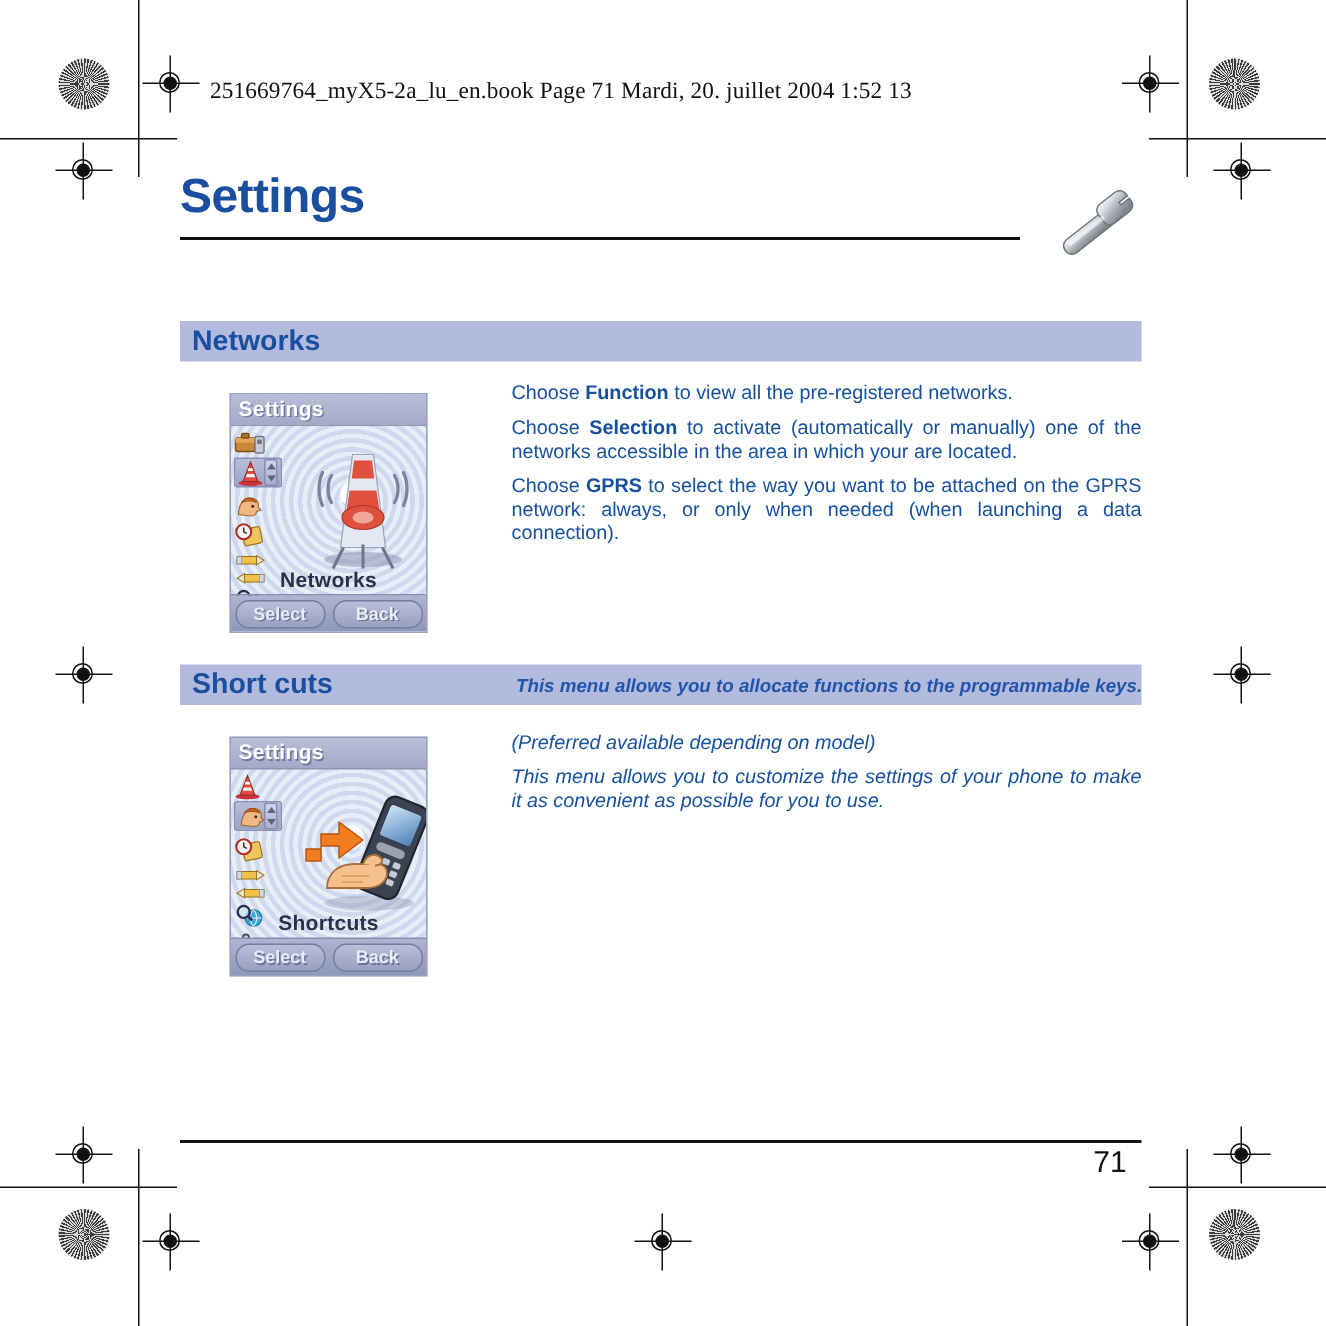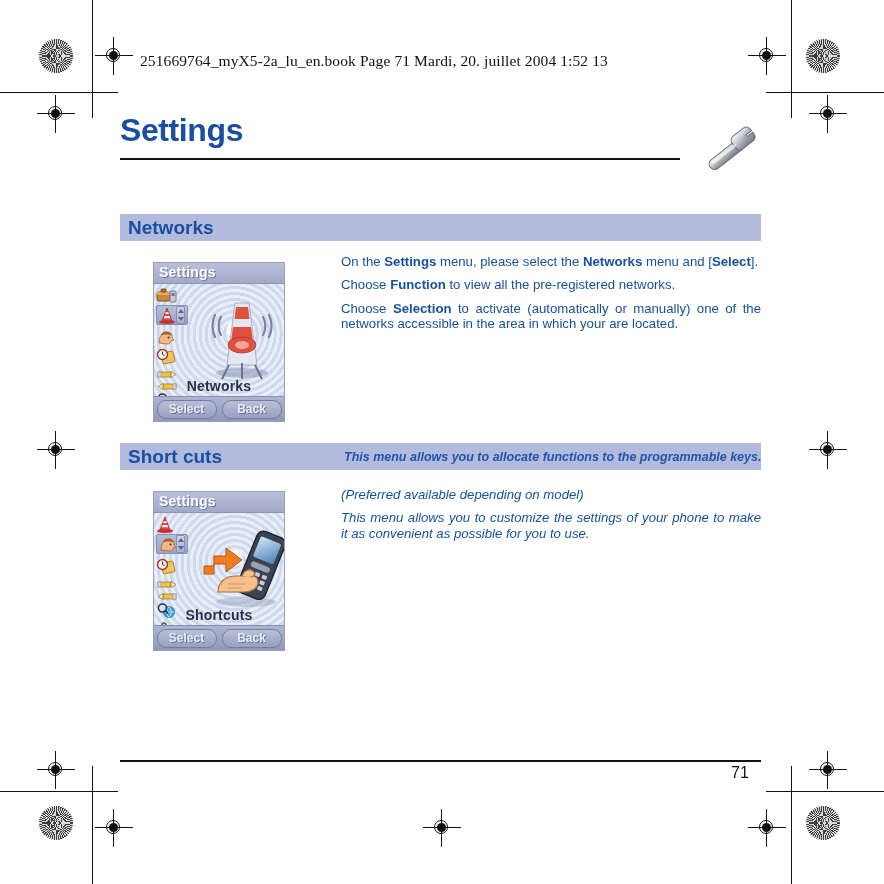--- a/index.html
+++ b/index.html
@@ -217,21 +217,21 @@
     position: absolute;
     left: 120px; top: 760px;
     width: 641px; height: 2px;
     background: #111;
   }
   .page-no {
     position: absolute;
     left: 720px; top: 764px;
     width: 40px;
     text-align: center;
-    font-size: 16px;
+    font-size: 20px;
     color: #111;
     font-family: "Liberation Sans", sans-serif;
   }
 </style>
 </head>
 <body>
 
 <div class="page-marks">
 
   <div class="trimline" style="left:92px; top:0; width:1px; height:118px;"></div>
@@ -430,23 +430,23 @@
 
     <div class="ps-label">Networks</div>
 
     <div class="ps-softbar">
       <div class="ps-soft">Select</div>
       <div class="ps-soft">Back</div>
     </div>
   </div>
 
   <div class="copy" style="top:254px;">
-    <p>On the <b>Settings</b> menu, please select the <b>Networks</b> menu and [<b>Select</b>].</p>
     <p>Choose <b>Function</b> to view all the pre-registered networks.</p>
     <p class="just">Choose <b>Selection</b> to activate (automatically or manually) one of the networks accessible in the area in which your are located.</p>
+    <p class="just">Choose <b>GPRS</b> to select the way you want to be attached on the GPRS network: always, or only when needed (when launching a data connection).</p>
   </div>
 
   <div class="band" style="top:443px;">
     <span class="band-title">Short cuts</span>
     <span class="band-desc">This menu allows you to allocate functions to the programmable keys.</span>
   </div>
 
   <div class="phone-shot" style="left:153px; top:491px;">
     <div class="ps-bg"></div>
     <div class="ps-titlebar"></div>

